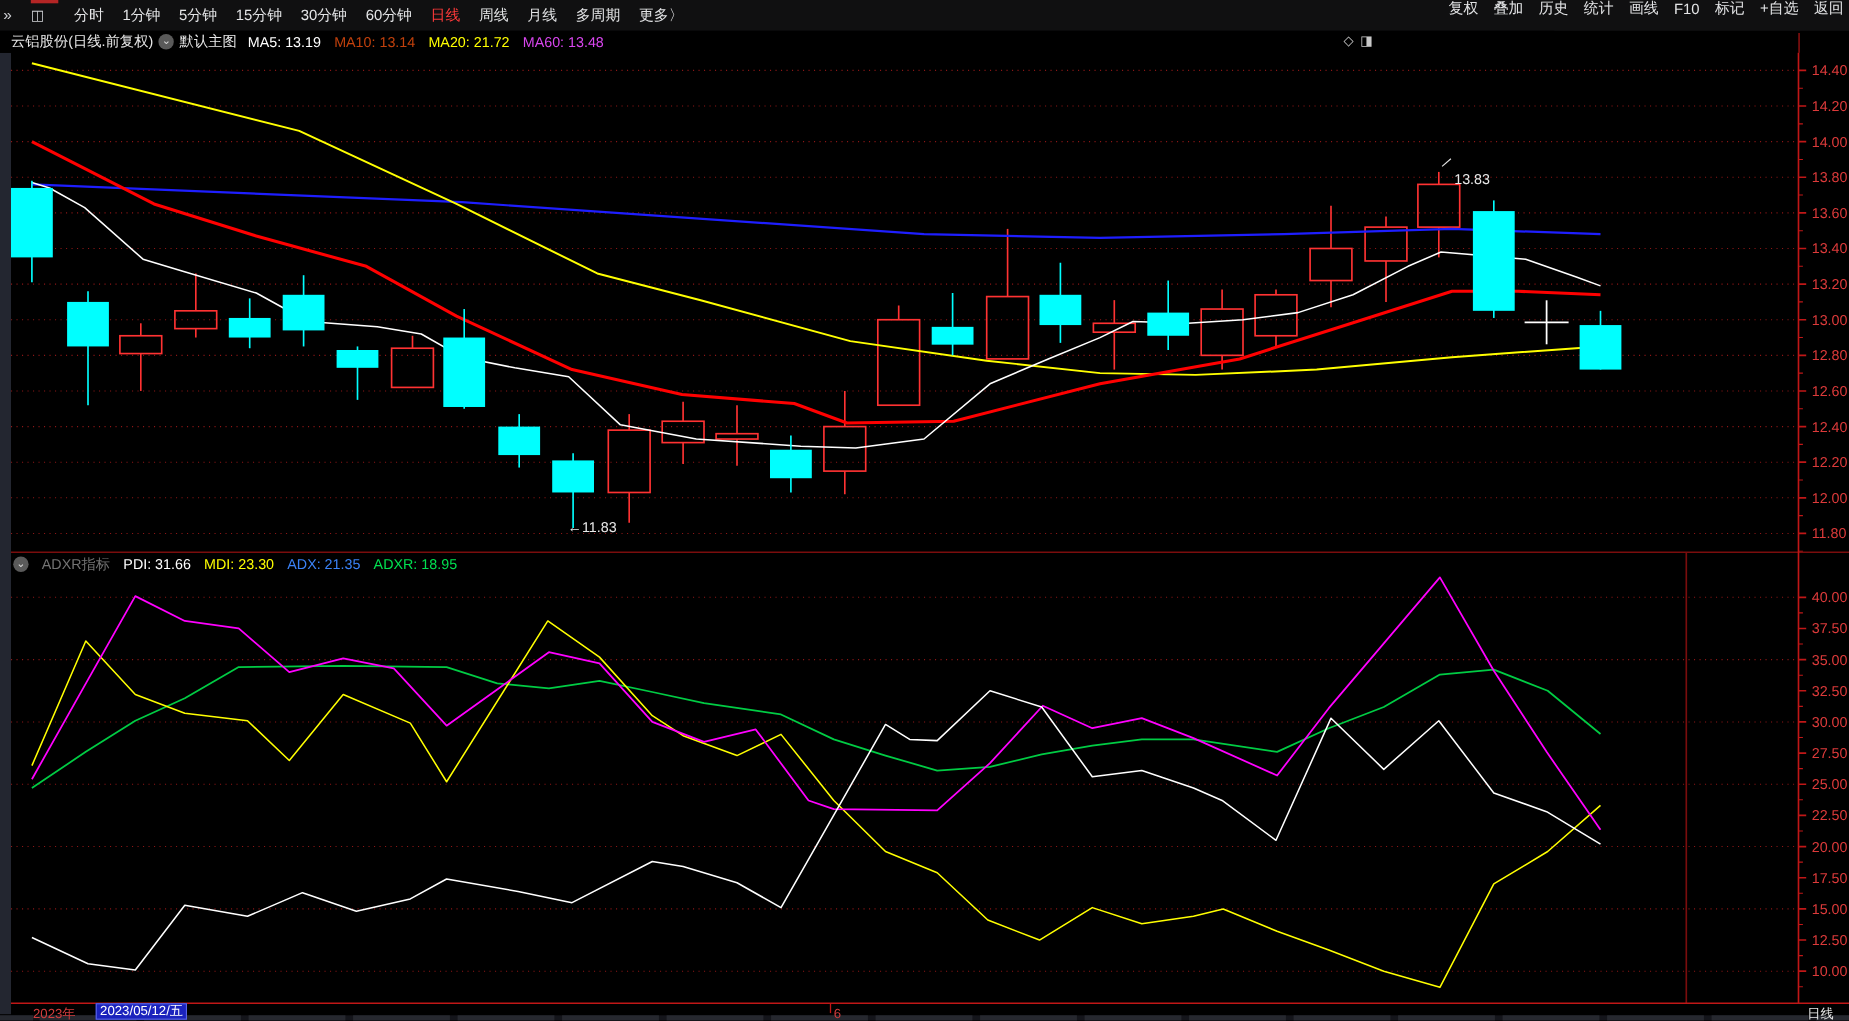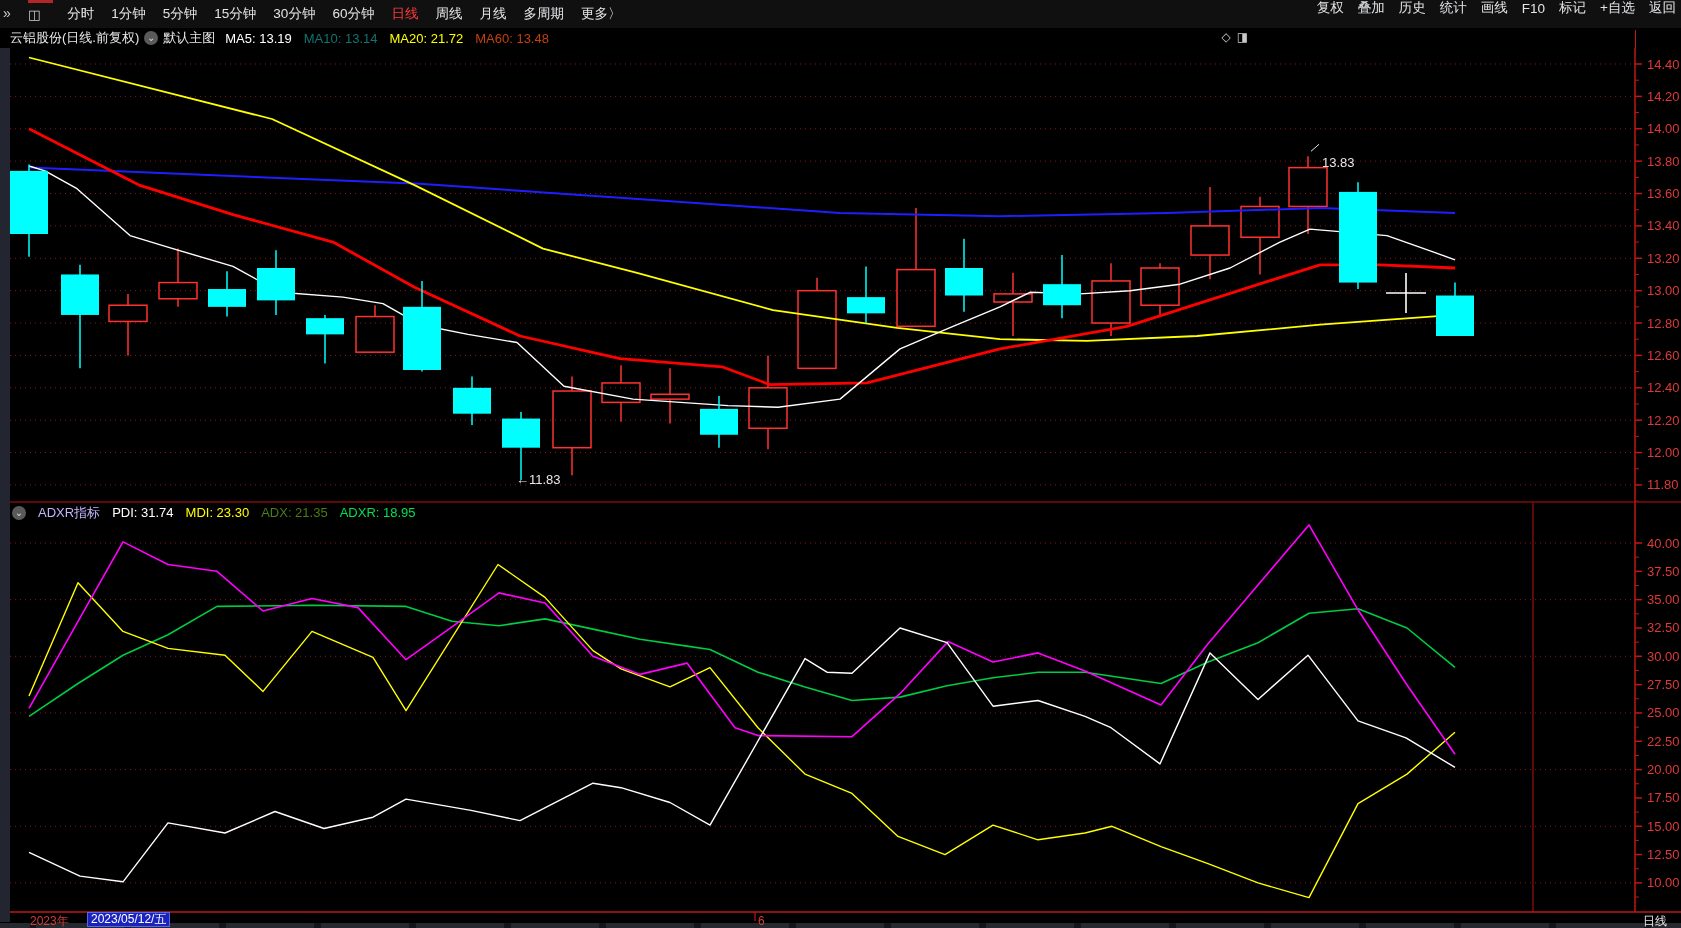--- a/index.html
+++ b/index.html
@@ -21,21 +21,21 @@
   .row2 .stock{margin-left:10px;}
   .circ{display:inline-flex;align-items:center;justify-content:center;width:14px;height:14px;
         border-radius:50%;background:#5a5a5a;color:#d8d8d8;font-size:10px;line-height:1;margin:0 5px;}
   .row2 .lay{margin-right:10px;}
   .mavals{display:flex;gap:12px;}
   .row2 .r2icons{position:absolute;right:165px;top:2px;color:#c9c9c9;font-size:12px;display:flex;gap:6px;}
   .axis-vline-top{position:absolute;left:1635px;top:30px;width:0;height:18px;border-left:1.5px solid #c01717;z-index:4;}
   .gutter{position:absolute;left:0;top:48px;width:10px;height:874px;background:#232630;z-index:3;}
   .indrow{position:absolute;left:12px;top:504px;height:17px;display:flex;align-items:center;gap:12px;
           font-size:13px;z-index:3;}
-  .indrow .title{color:#c4b5fd;}
+  .indrow .title{color:#737373;}
   .botaxis{position:absolute;left:0;top:913px;width:1681px;height:12px;z-index:3;font-size:12px;}
   .botaxis .year{position:absolute;left:30px;top:0;color:#d23c3c;}
   .botaxis .date{position:absolute;left:87px;top:-1px;color:#fff;background:#1b23bd;border:1px solid #5964e6;
                  padding:0 3px;line-height:13px;}
   .botaxis .month{position:absolute;left:758px;top:1px;color:#d23c3c;}
   .botaxis .period{position:absolute;left:1643px;top:0;color:#e8e8e8;}
   .taskbar{position:absolute;left:0;top:923px;width:1681px;height:5px;background:#14151b;z-index:2;}
 </style>
 </head>
 <body>
@@ -267,40 +267,40 @@
         <span>返回</span>
       </div>
 </div>
 
 <div class="row2">
   <span class="stock">云铝股份(日线.前复权)</span>
   <span class="circ">⌄</span>
   <span class="lay">默认主图</span>
   <div class="mavals">
         <span style="color: rgb(255, 255, 255);">MA5: 13.19</span>
-        <span style="color: #0f766e;">MA10: 13.14</span>
+        <span style="color: #c2410c;">MA10: 13.14</span>
         <span style="color: rgb(255, 255, 0);">MA20: 21.72</span>
-        <span style="color: #c2410c;">MA60: 13.48</span>
+        <span style="color: #d946ef;">MA60: 13.48</span>
       </div>
   <div class="r2icons">
     <span>◇</span>
     <span>◨</span>
   </div>
 </div>
 <div class="axis-vline-top"></div>
 
 <div class="gutter"></div>
 
 <div class="indrow">
   <span class="circ" style="margin:0">⌄</span>
   <span class="title">ADXR指标</span>
   <span class="vals" style="display:flex;gap:12px;">
-        <span style="color: rgb(255, 255, 255);">PDI: 31.74</span>
+        <span style="color: rgb(255, 255, 255);">PDI: 31.66</span>
         <span style="color: rgb(255, 255, 0);">MDI: 23.30</span>
-        <span style="color: #4d7c0f;">ADX: 21.35</span>
+        <span style="color: #3b82f6;">ADX: 21.35</span>
         <span style="color: rgb(0, 224, 80);">ADXR: 18.95</span>
       </span>
 </div>
 
 <div class="botaxis">
   <span class="year">2023年</span>
   <span class="date">2023/05/12/五</span>
   <span class="month">6</span>
   <span class="period">日线</span>
 </div>

